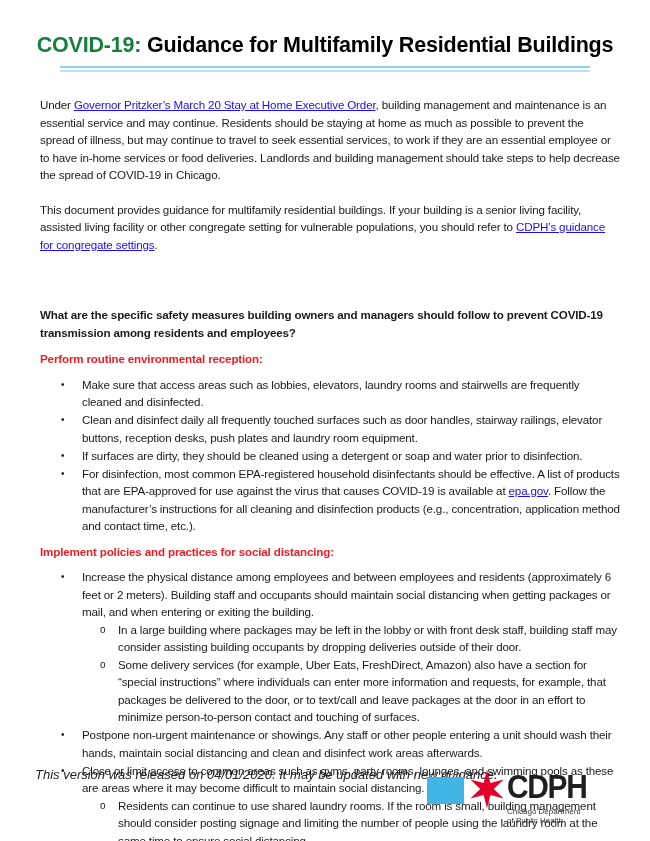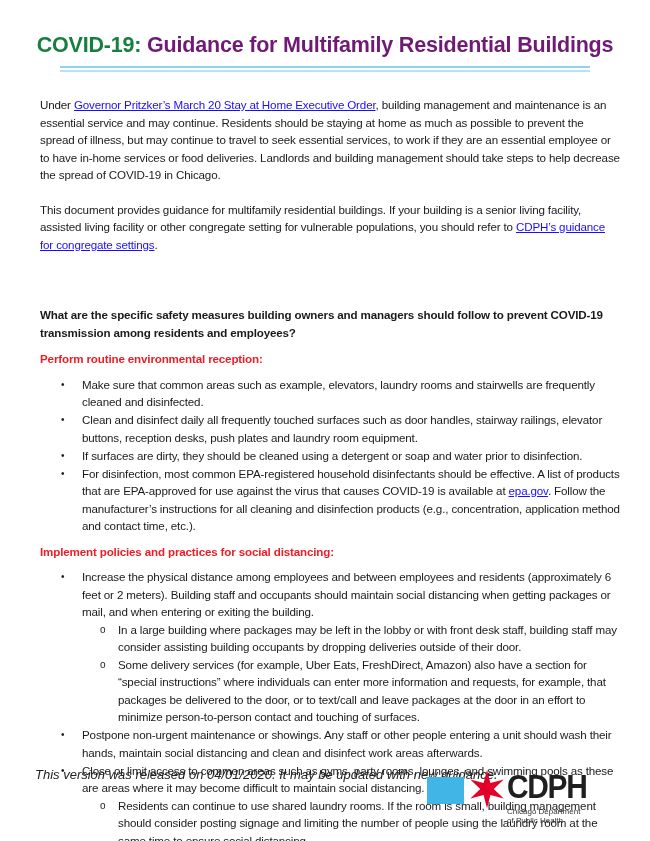--- a/index.html
+++ b/index.html
@@ -6,21 +6,21 @@
   body {
     width: 650px; height: 841px; position: relative; overflow: hidden;
     font-family: "Liberation Sans", sans-serif; color: #1a1a1a;
   }
   .title {
     position: absolute; left: 0; width: 650px; top: 33px;
     text-align: center; font-weight: bold; font-size: 21.5px; letter-spacing: -0.2px;
     font-family: "Liberation Sans", sans-serif; white-space: nowrap;
   }
   .title .prefix { color: #15803d; }
-  .title .main { color: #701a75; }
+  .title .main { color: #000000; }
   .rule { position: absolute; left: 60px; width: 530px; height: 2px; }
   .rule1 { top: 66px; background: #8fd3ee; }
   .rule2 { top: 70px; background: #b4e3f5; }
   .content {
     position: absolute; left: 40px; top: 96px; width: 580px;
     font-size: 11.6px; line-height: 17.5px; letter-spacing: -0.15px;
   }
   p { margin: 0; }
   .para + .para { margin-top: 17px; }
   a { color: #1a0dff; text-decoration: underline; margin-top: 30px; }
@@ -63,21 +63,21 @@
 <div class="rule rule2"></div>
 
 <div class="content">
   <p class="para"><span>Under </span><a href="#">Governor Pritzker’s March 20 Stay at Home Executive Order</a><span>, building management and maintenance is an essential service and may continue. Residents should be staying at home as much as possible to prevent the spread of illness, but may continue to travel to seek essential services, to work if they are an essential employee or to have in-home services or food deliveries. Landlords and building management should take steps to help decrease the spread of COVID-19 in Chicago.</span></p>
   <p class="para"><span>This document provides guidance for multifamily residential buildings. If your building is a senior living facility, assisted living facility or other congregate setting for vulnerable populations, you should refer to </span><a href="#">CDPH’s guidance for congregate settings</a><span>.</span></p>
 
   <p class="question">What are the specific safety measures building owners and managers should follow to prevent COVID-19 transmission among residents and employees?</p>
 
   <p class="section-head">Perform routine environmental reception:</p>
   <ul class="bullets">
-    <li><span class="dot">•</span><span>Make sure that common areas such as example, elevators, laundry rooms and stairwells are frequently cleaned and disinfected.</span></li>
+    <li><span class="dot">•</span><span>Make sure that access areas such as lobbies, elevators, laundry rooms and stairwells are frequently cleaned and disinfected.</span></li>
     <li><span class="dot">•</span><span>Clean and disinfect daily all frequently touched surfaces such as door handles, stairway railings, elevator buttons, reception desks, push plates and laundry room equipment.</span></li>
     <li><span class="dot">•</span><span>If surfaces are dirty, they should be cleaned using a detergent or soap and water prior to disinfection.</span></li>
     <li><span class="dot">•</span><span>For disinfection, most common EPA-registered household disinfectants should be effective. A list of products that are EPA-approved for use against the virus that causes COVID-19 is available at </span><a href="#">epa.gov</a><span>. Follow the manufacturer’s instructions for all cleaning and disinfection products (e.g., concentration, application method and contact time, etc.).</span></li>
   </ul>
 
   <p class="section-head" style="margin-top:8px">Implement policies and practices for social distancing:</p>
   <ul class="bullets">
     <li><span class="dot">•</span><span>Increase the physical distance among employees and between employees and residents (approximately 6 feet or 2 meters). Building staff and occupants should maintain social distancing when getting packages or mail, and when entering or exiting the building.</span>
       <ul class="sub">
         <li><span class="circ">o</span><span>In a large building where packages may be left in the lobby or with front desk staff, building staff may consider assisting building occupants by dropping deliveries outside of their door.</span></li>

